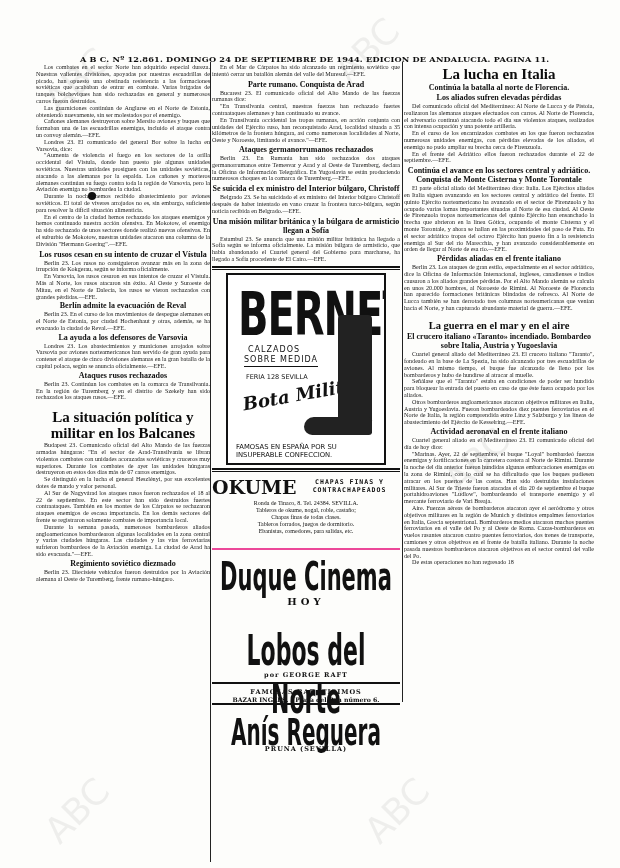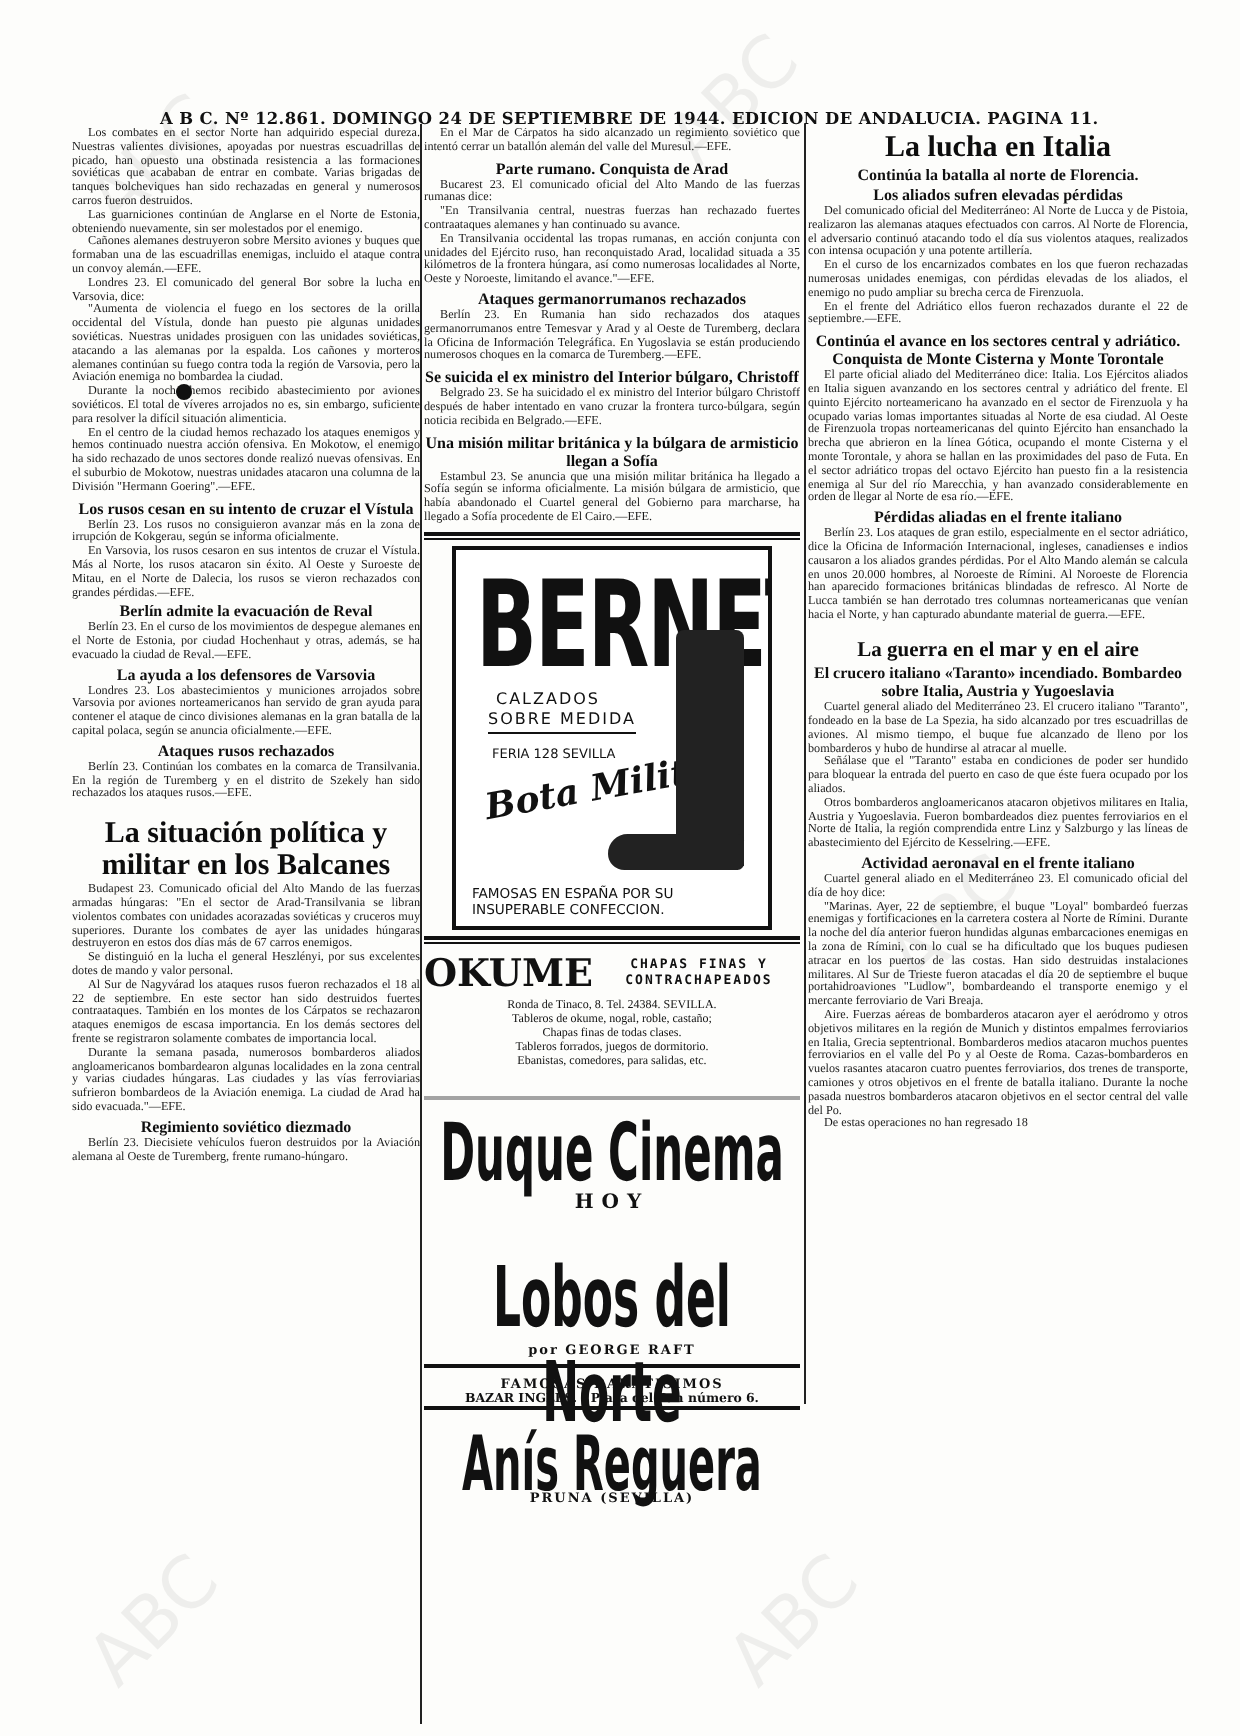--- a/index.html
+++ b/index.html
@@ -26,21 +26,21 @@
   .bernet .line2 { position:absolute; left:16px; top:80px; font-family:"DejaVu Sans", sans-serif; font-size:8px; letter-spacing:1px; border-bottom:1.5px solid #111; padding-bottom:2px; }
   .bernet .line3 { position:absolute; left:18px; top:98px; font-family:"DejaVu Sans", sans-serif; font-size:6.5px; }
   .bernet .script { position:absolute; left:14px; top:110px; font-family:"DejaVu Serif", serif; font-style:italic; font-weight:bold; font-size:18px; line-height:18px; transform:rotate(-10deg); }
   .bernet .boot { position:absolute; right:12px; top:40px; width:34px; height:118px; background:#222; border-radius:4px 4px 0 0; }
   .bernet .boot-foot { position:absolute; right:12px; top:142px; width:68px; height:18px; background:#222; border-radius:12px 4px 4px 10px; }
   .bernet .tag { position:absolute; left:8px; bottom:4px; right:8px; font-family:"DejaVu Sans", sans-serif; font-size:6.8px; line-height:8px; text-align:left; }
   .okume { margin:4px 0 2px 0; position:relative; height:70px; }
   .okume .name { position:absolute; left:0; top:0; font-family:"DejaVu Serif", serif; font-weight:bold; font-size:19px; }
   .okume .tagline { position:absolute; left:90px; top:2px; font-size:6.5px; line-height:8px; font-weight:bold; letter-spacing:1px; text-align:center; width:95px; font-family:"DejaVu Sans Mono", monospace; }
   .okume .info { position:absolute; left:0; top:24px; width:188px; font-size:6px; line-height:7px; text-align:center; font-family:"Liberation Serif", serif; }
-  .cinema { border-top:2px solid #a3a3a3; padding-top:4px; text-align:center; }
+  .cinema { border-top:2px solid #ec4899; padding-top:4px; text-align:center; }
   .condensed { font-family:"DejaVu Sans", sans-serif; font-weight:bold; display:inline-block; transform:scaleY(1.9); transform-origin:top center; letter-spacing:0px; }
   .cinema .title { height:40px; font-size:21px; }
   .cinema .hoy { font-family:"DejaVu Serif", serif; font-weight:bold; font-size:10px; letter-spacing:4px; margin:2px 0 20px 0; }
   .cinema .film { height:42px; font-size:22px; }
   .cinema .actor { font-size:6.5px; font-weight:bold; letter-spacing:1px; margin:2px 0 3px 0; }
   .banos { border-top:2px solid #111; padding-top:4px; text-align:center; }
   .banos .title { height:36px; font-size:19px; }
   .banos .prices { font-size:6.5px; font-weight:bold; letter-spacing:1px; }
   .banos .addr { font-size:6.2px; font-weight:bold; }
   .anis { border-top:2px solid #111; padding-top:4px; text-align:center; }

